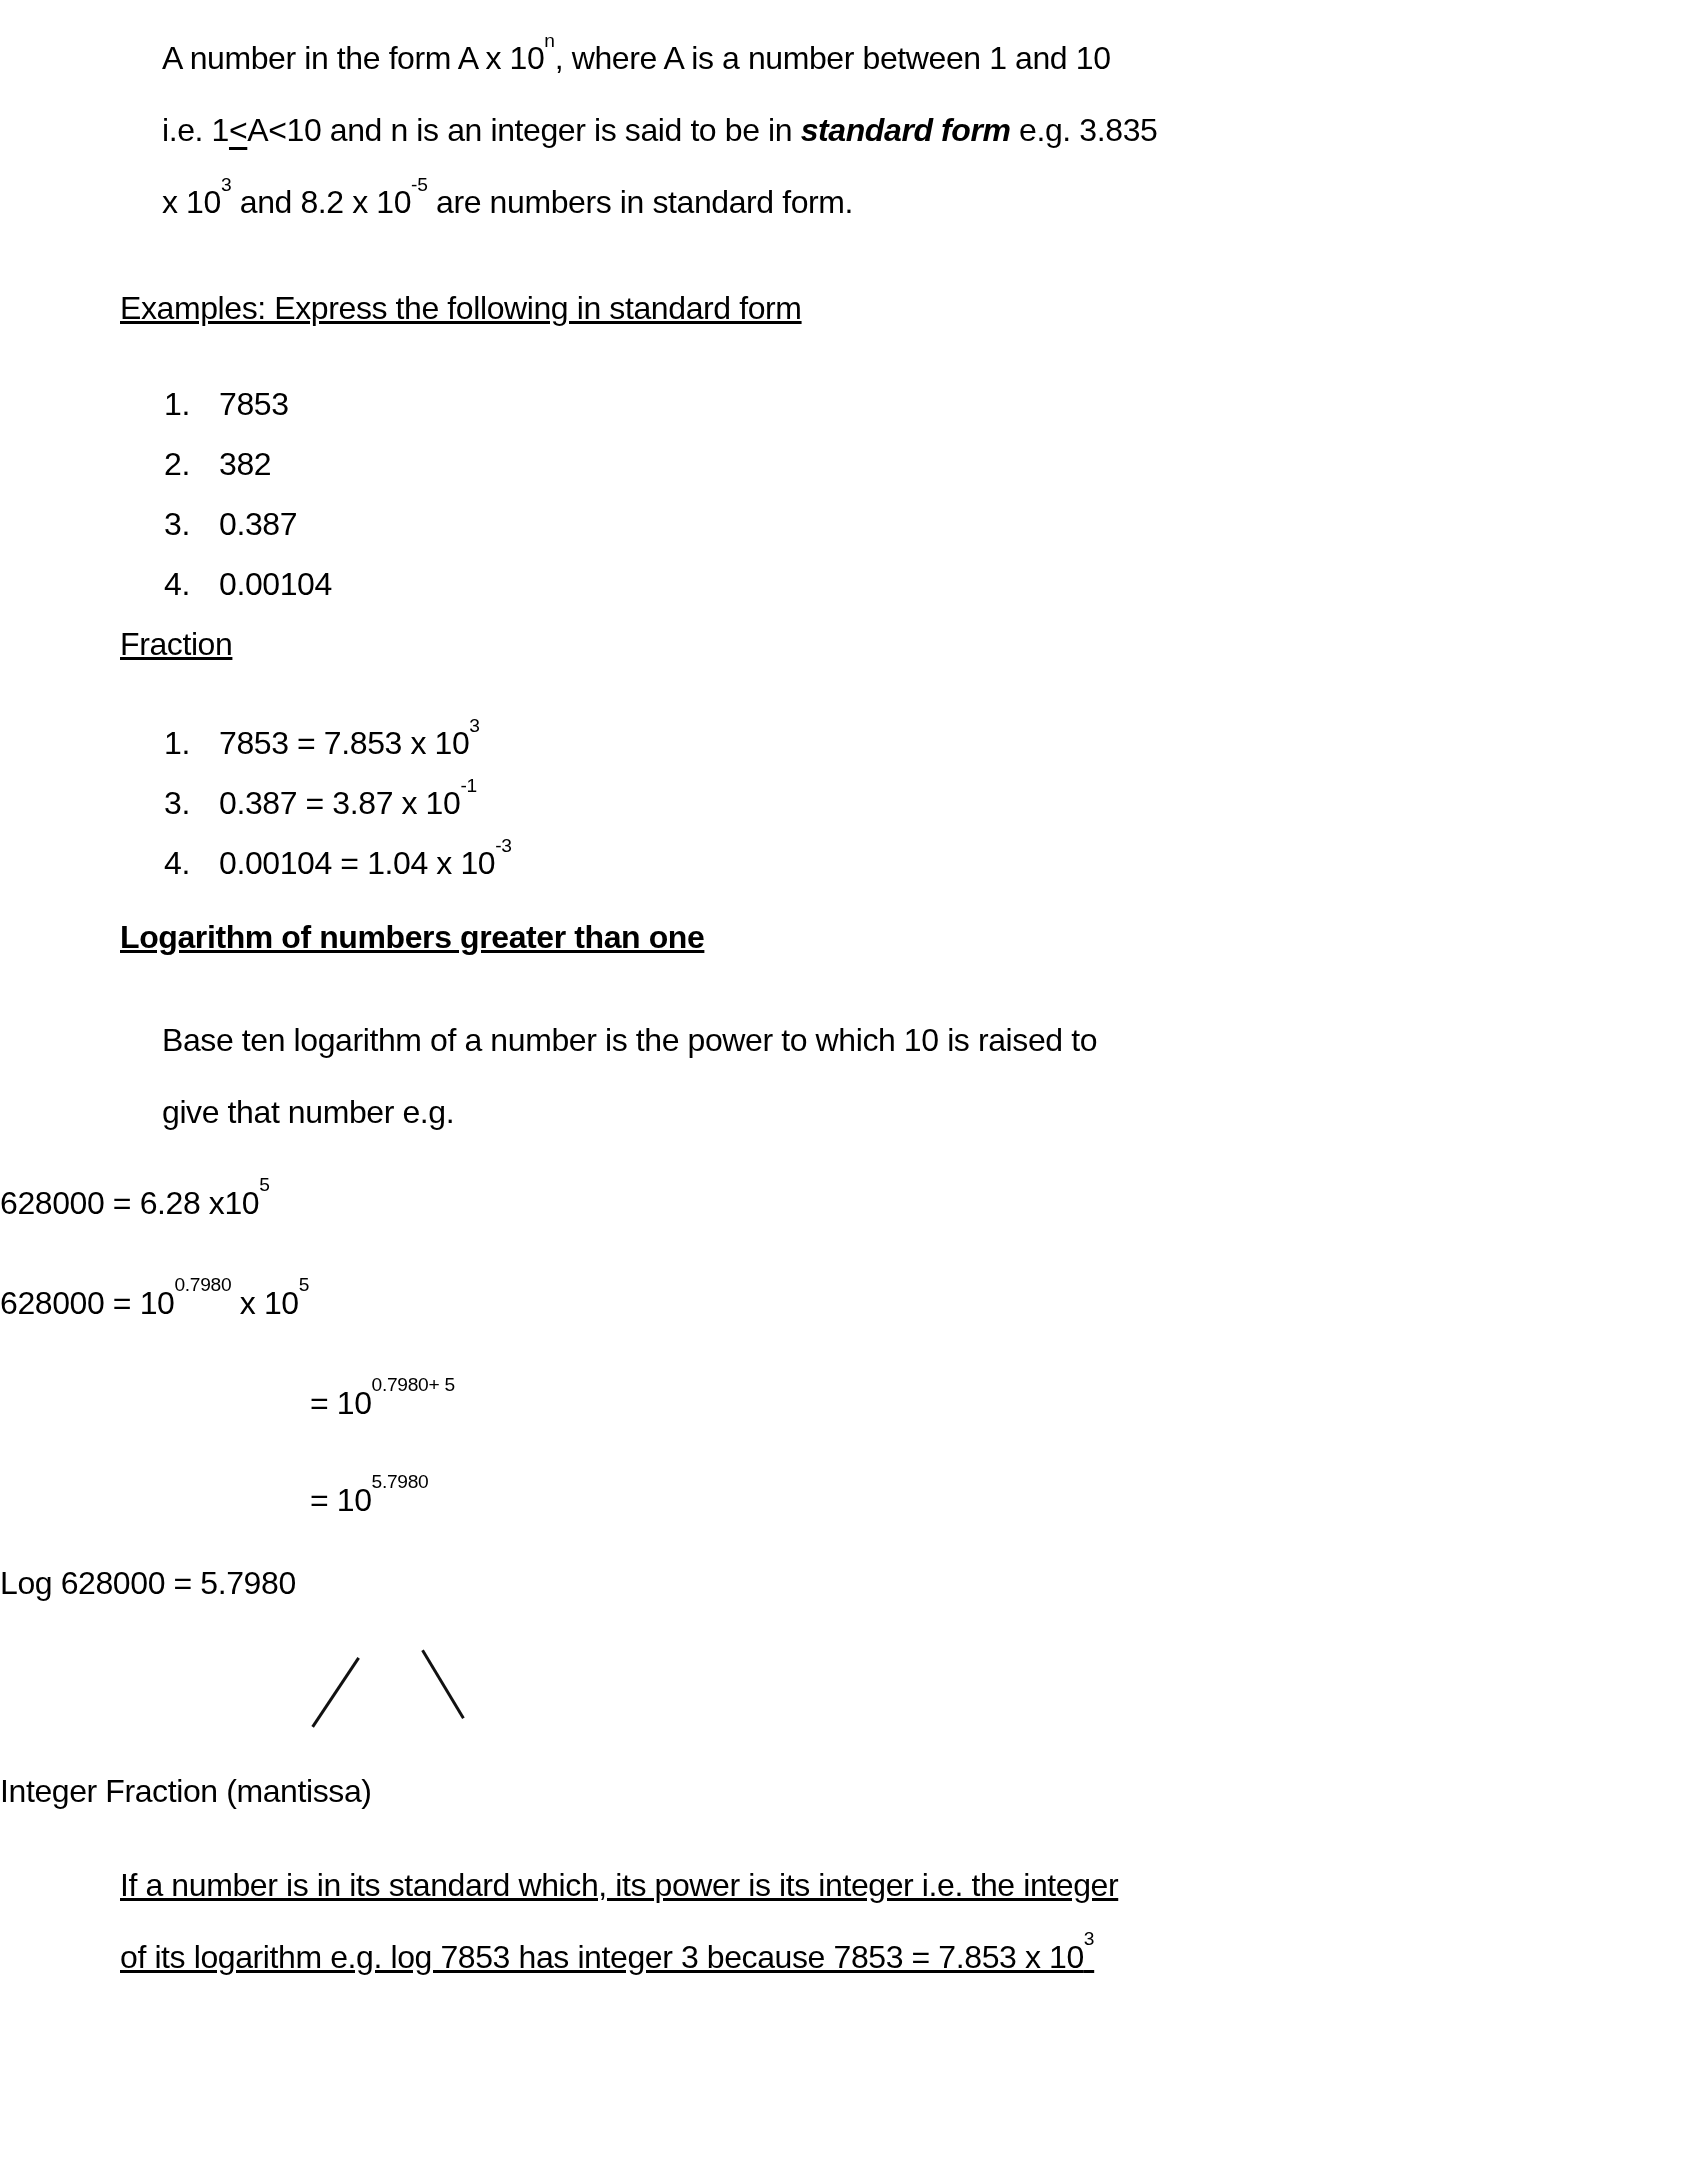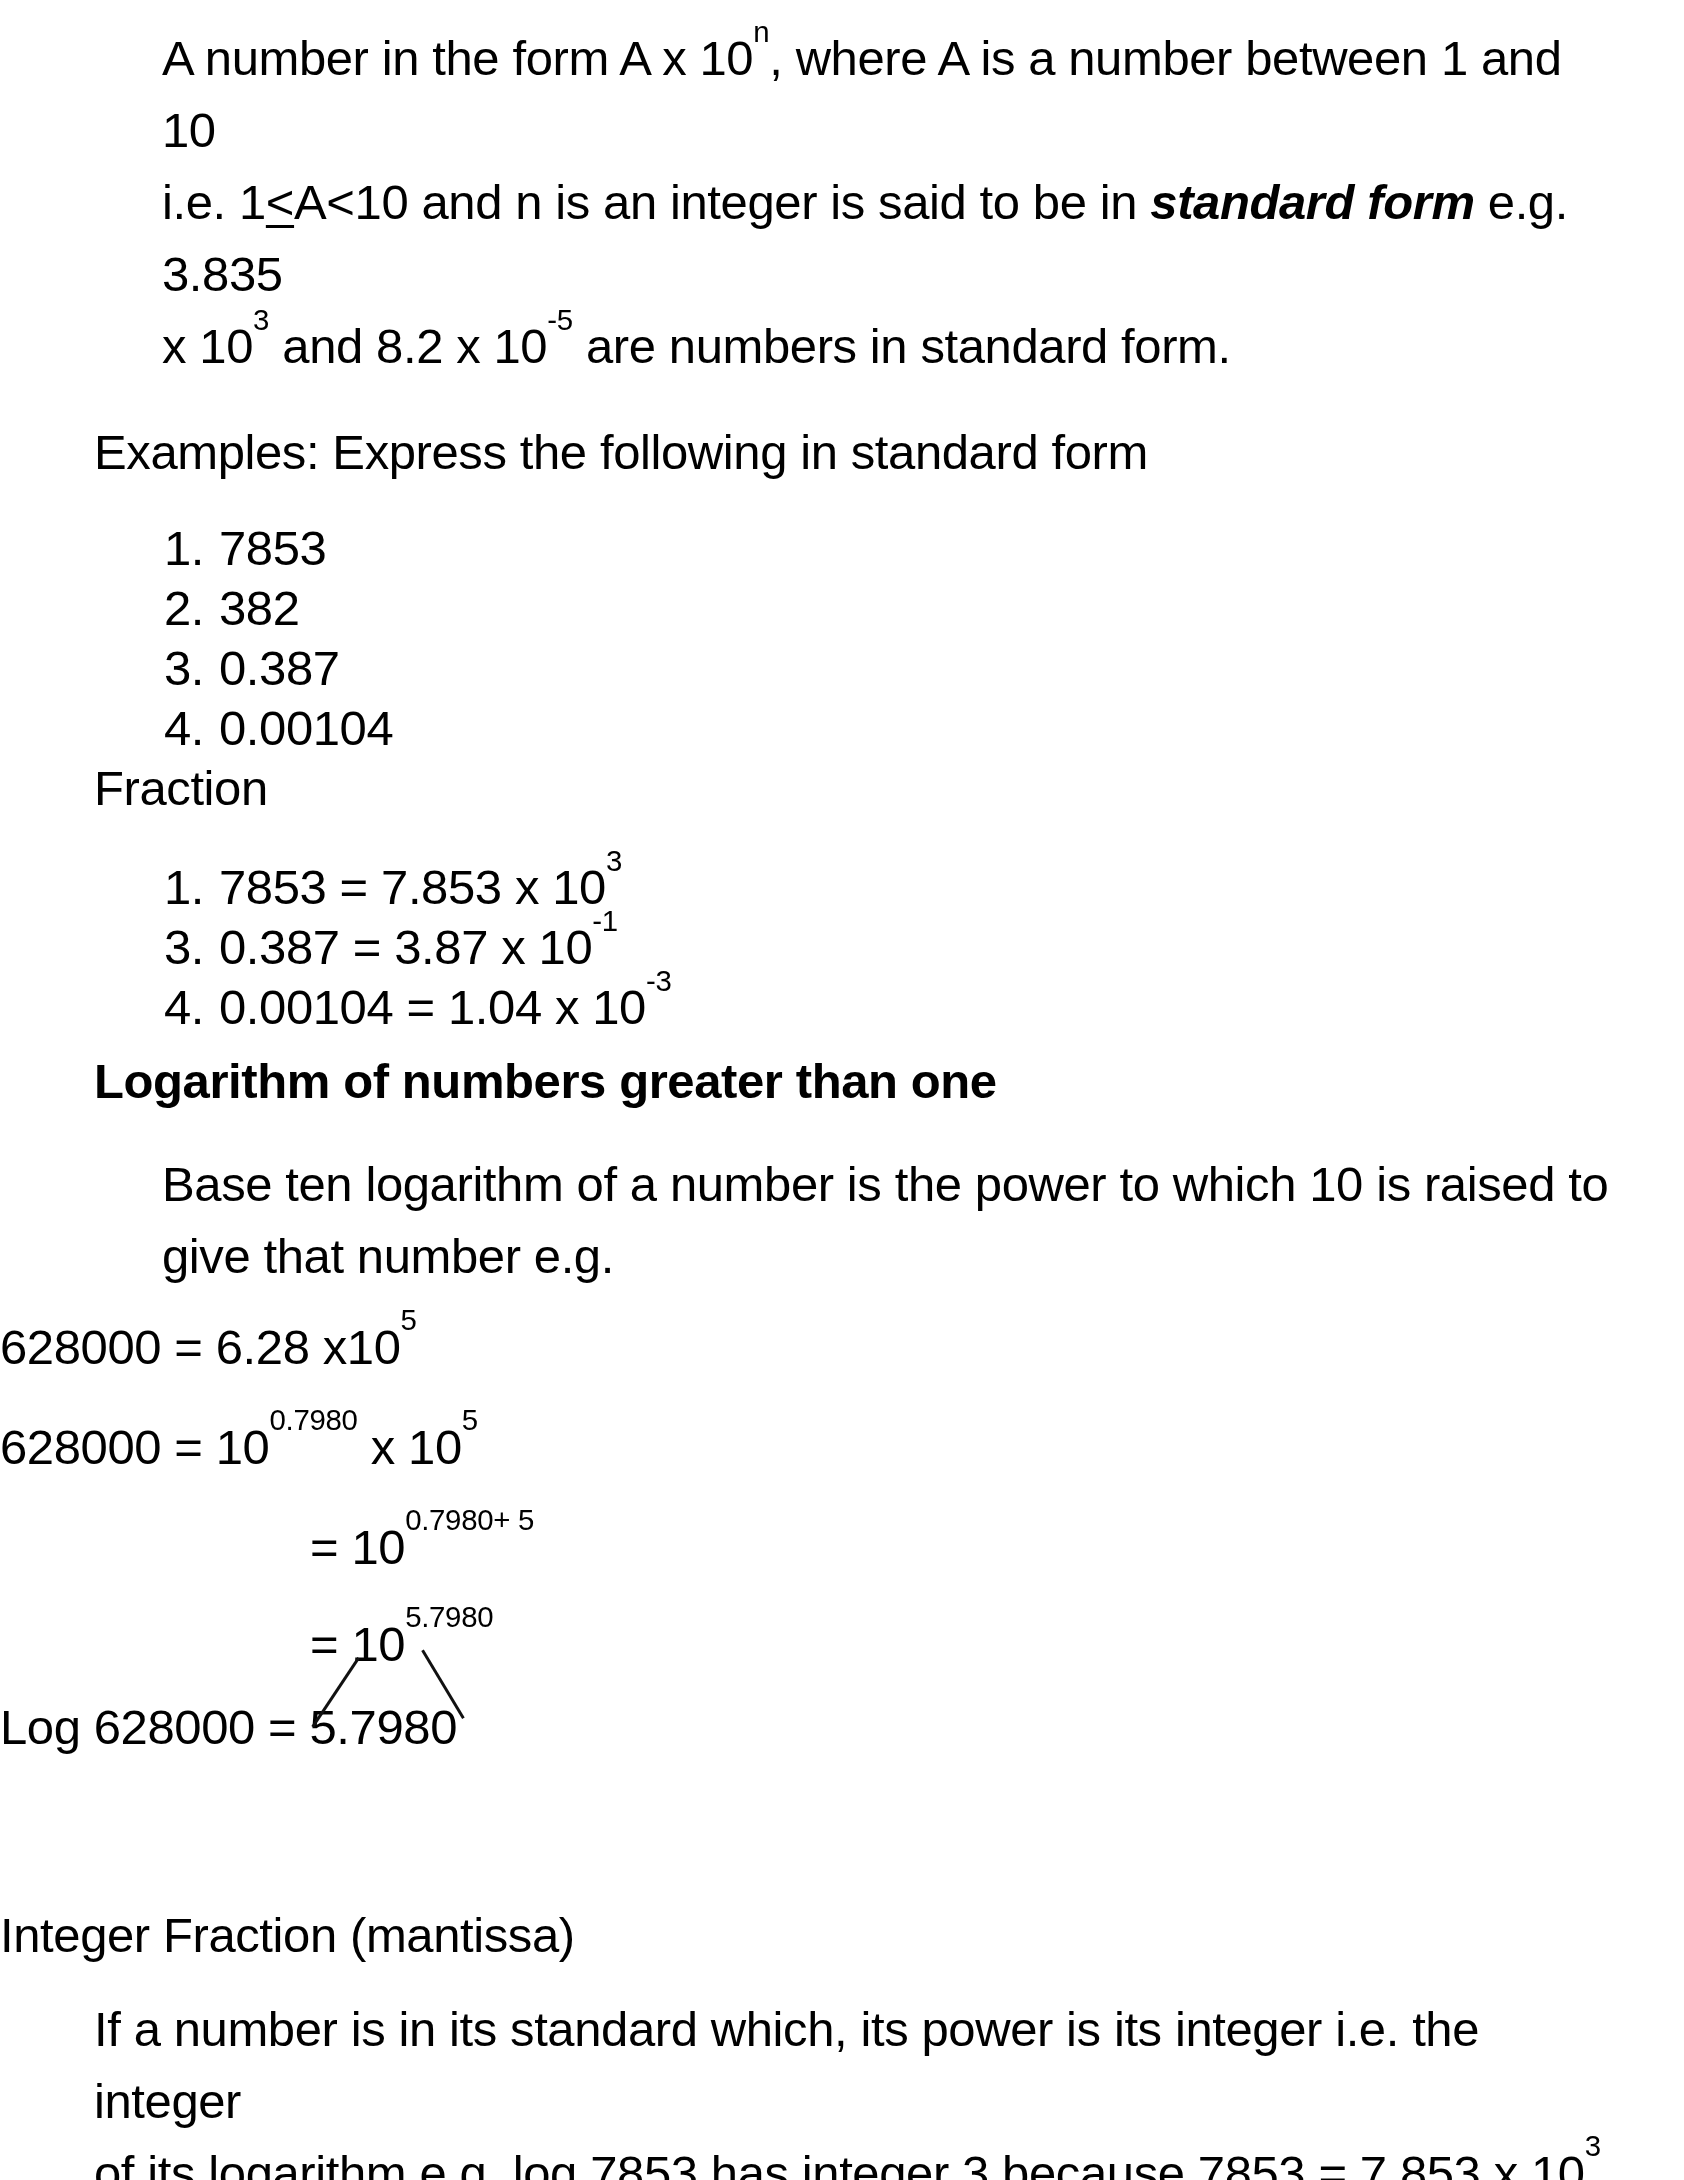--- a/index.html
+++ b/index.html
@@ -4,28 +4,28 @@
 <style>
   html,body{margin:0;padding:0;background:#e8e8e8;}
   .page{
     position:relative;
     width:1685px;
     height:2181px;
     margin:0 auto;
     background:#ffffff;
     color:#000000;
     font-family:"Liberation Sans","DejaVu Sans",sans-serif;
-    font-size:49px;
+    font-size:32px;
     letter-spacing:-0.4px;
     overflow:hidden;
   }
   .para{line-height:72px;}
   .tight{line-height:60px;}
   .indent{margin-left:162px;margin-right:68px;}
-  .flush{margin-left:94px;margin-right:60px;}
+  .flush{margin-left:120px;margin-right:60px;text-decoration:underline;}
   .eq{line-height:72px;}
   .eq2{margin-left:310px;line-height:72px;}
   .list{margin-left:164px;}
   .list .num{display:inline-block;width:55px;}
   sup{
     font-size:0.60em;
     position:relative;
     top:-0.55em;
     letter-spacing:-0.3px;
     line-height:0;

